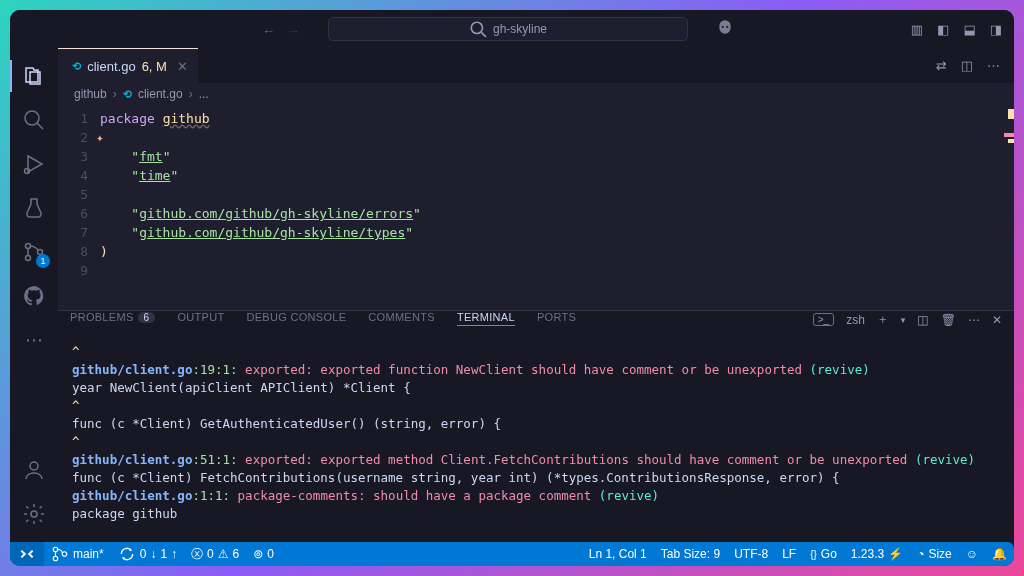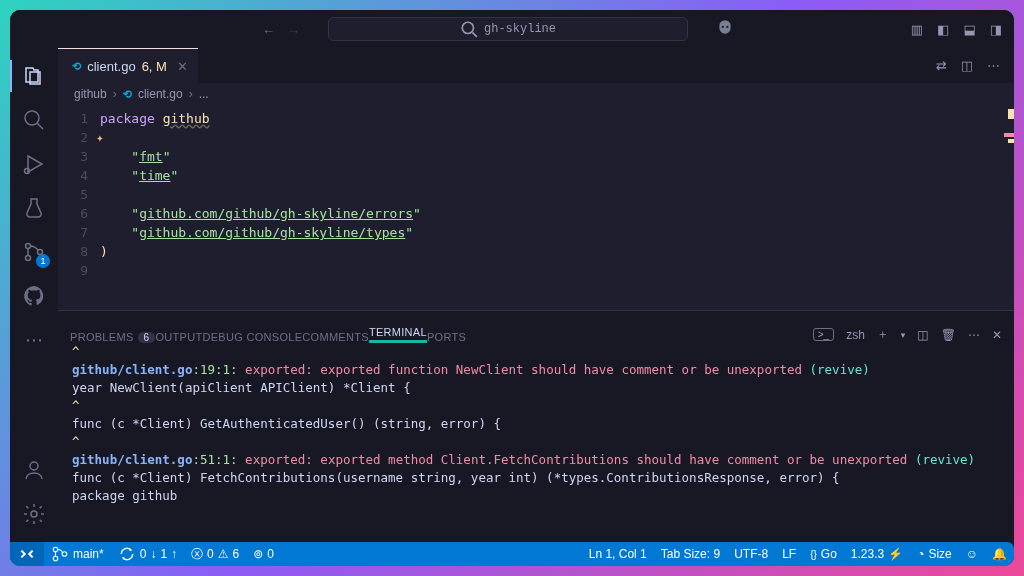--- a/index.html
+++ b/index.html
@@ -1,21 +1,21 @@
 <!DOCTYPE html>
 <html><head>
 <meta charset="utf-8">
 <style>
 * { margin:0; padding:0; box-sizing:border-box; }
 html,body { width:1024px; height:576px; overflow:hidden; font-family:-apple-system,'Segoe UI',sans-serif; font-size:13px; }
 body { background:linear-gradient(135deg,#2dd4bf 0%,#8b5cf6 50%,#ec4899 100%); padding:10px; }
 .window { width:100%; height:100%; background:#1e1e2e; border-radius:10px; overflow:hidden; display:flex; flex-direction:column; color:#cdd6f4; position:relative; }
 .titlebar { height:38px; background:#181825; display:flex; align-items:center; padding:0 12px; gap:8px; }
 .tb-nav { display:flex; gap:12px; margin-left:240px; color:#6c7086; }
-.tb-search { flex:0 0 360px; margin-left:20px; height:24px; background:#1e1e2e; border:1px solid #313244; border-radius:5px; display:flex; align-items:center; justify-content:center; gap:6px; color:#9399b2; font-size:12px;font-family:Liberation Mono, monospace; }
+.tb-search { flex:0 0 360px; margin-left:20px; height:24px; background:#1e1e2e; border:1px solid #313244; border-radius:5px; display:flex; align-items:center; justify-content:center; gap:6px; color:#9399b2; font-size:12px; }
 .tb-right { margin-left:auto; display:flex; gap:14px; color:#9399b2; }
 .tb-copilot { margin-left:20px; color:#9399b2; }
 .body-row { flex:1; display:flex; overflow:hidden; }
 .activitybar { width:48px; background:#181825; display:flex; flex-direction:column; align-items:center; padding-top:8px; gap:4px; position:relative; }
 .ab-item { width:48px; height:40px; display:flex; align-items:center; justify-content:center; color:#6c7086; position:relative; cursor:pointer; }
 .ab-item.active { color:#cdd6f4; }
 .ab-item.active::before { content:''; position:absolute; left:0; top:4px; bottom:4px; width:2px; background:#89b4fa; }
 .ab-bottom { margin-top:auto; margin-bottom:8px; display:flex; flex-direction:column; gap:4px; }
 .badge { position:absolute; bottom:4px; right:8px; background:#0078d4; color:#fff; font-size:9px; border-radius:8px; min-width:14px; height:14px; display:flex; align-items:center; justify-content:center; padding:0 3px; }
 .main { flex:1; display:flex; flex-direction:column; overflow:hidden; }
@@ -36,23 +36,23 @@
 .minimap .mm1 { position:absolute; right:0; top:4px; width:6px; height:10px; background:#f9e2af; }
 .minimap .mm2 { position:absolute; right:0; top:28px; width:10px; height:4px; background:#f38ba8; }
 .minimap .mm3 { position:absolute; right:0; top:34px; width:6px; height:4px; background:#f9e2af; }
 .kw { color:#cba6f7; }
 .pkg { color:#f9e2af; text-decoration:underline wavy #f9e2af60; }
 .str { color:#a6e3a1; }
 .str-u { color:#a6e3a1; text-decoration:underline;text-align:center; }
 .punc { color:#f9e2af; }
 .sparkle { color:#fab387; position:relative; left:-4px; }
 .panel { height:232px; background:#181825; border-top:1px solid #313244; display:flex; flex-direction:column; }
-.panel-tabs { height:32px; display:flex; align-items:flex-end; padding:0 12px; font-size:11px; }
+.panel-tabs { height:32px; display:flex; align-items:flex-start; padding:0 12px; gap:22px; font-size:11px; }
 .pt { color:#6c7086; letter-spacing:0.3px; cursor:pointer; }
-.pt.active { color:#cdd6f4; border-bottom:3px solid #14b8a6; padding-bottom:2px;margin-top:11px; }
+.pt.active { color:#cdd6f4; border-bottom:1px solid #14b8a6; padding-bottom:2px; }
 .pt-badge { background:#313244; color:#cdd6f4; border-radius:8px; padding:0 6px; font-size:10px; margin-left:4px; }
 .panel-actions { margin-left:auto; display:flex; align-items:center; gap:12px; color:#9399b2; font-size:12px; }
 .panel-actions .box { border:1px solid #6c7086; border-radius:3px; padding:0 4px; font-size:10px; }
 .terminal { flex:1; padding:0 14px 4px; font-family:'Menlo','Consolas',monospace; font-size:12.5px; line-height:18px; overflow:hidden; color:#cdd6f4; }
 .t-path { color:#89b4fa; font-weight:bold; }
 .t-loc { color:#a6e3a1; }
 .t-rule { color:#f38ba8; }
 .t-lint { color:#5eead4; }
 .t-caret { color:#f9e2af; }
 .statusbar { height:24px; background:#0078d4; color:#fff; display:flex; align-items:center; font-size:12px;border-radius:7px; }
@@ -219,20 +219,21 @@
         </div>
         <div class="terminal">
 <div><span class="t-caret">^</span></div>
 <div><span class="t-path">github/client.go</span><span class="t-loc">:19:1:</span> <span class="t-rule">exported:</span><span class="t-rule"> exported function NewClient should have comment or be unexported </span><span class="t-lint">(revive)</span></div>
 <div>year NewClient(apiClient APIClient) *Client {</div>
 <div><span class="t-caret">^</span></div>
 <div>func (c *Client) GetAuthenticatedUser() (string, error) {</div>
 <div><span class="t-caret">^</span></div>
 <div><span class="t-path">github/client.go</span><span class="t-loc">:51:1:</span> <span class="t-rule">exported:</span><span class="t-rule"> exported method Client.FetchContributions should have comment or be unexported </span><span class="t-lint">(revive)</span></div>
 <div>func (c *Client) FetchContributions(username string, year int) (*types.ContributionsResponse, error) {</div>
+<div><span class="t-path">github/client.go</span><span class="t-loc">:1:1:</span> <span class="t-rule">package-comments:</span><span class="t-rule"> should have a package comment </span><span class="t-lint">(revive)</span></div>
 <div>package github</div>
 <div></div>
 
         </div>
       </div>
     </div>
   </div>
 
   <div class="statusbar">
     <div class="sb-remote">

